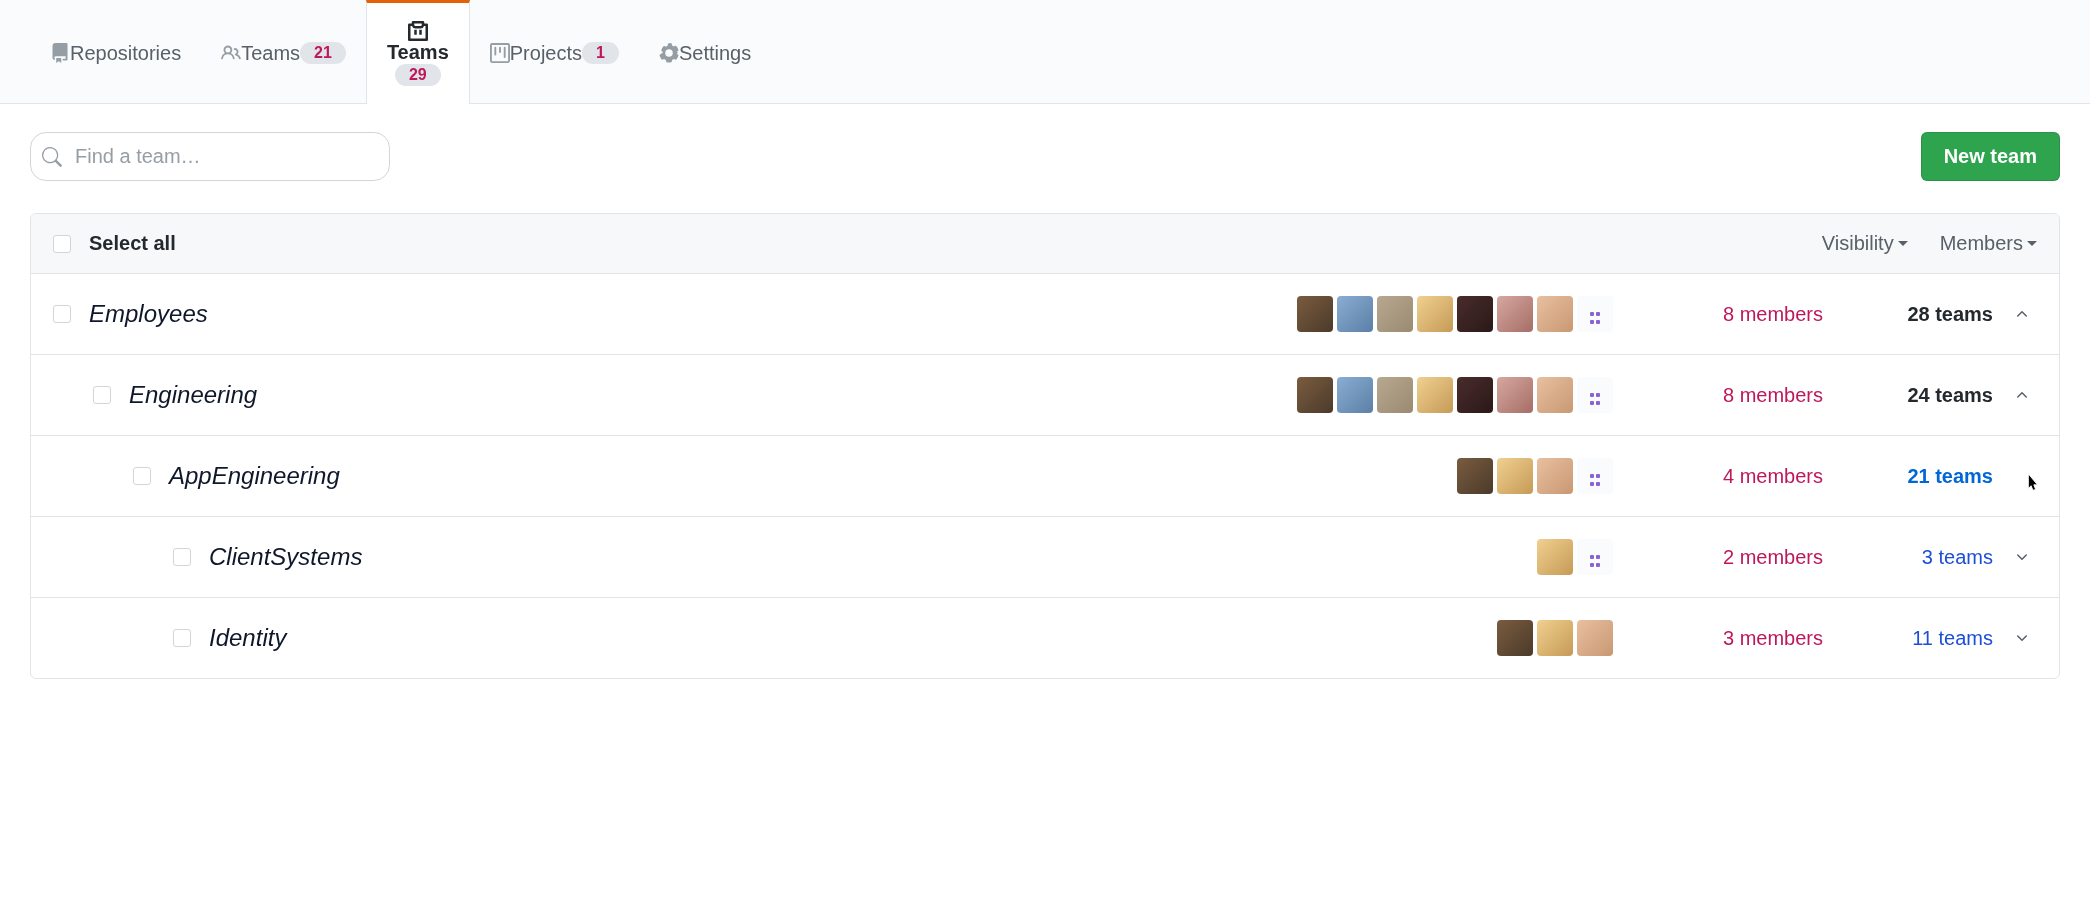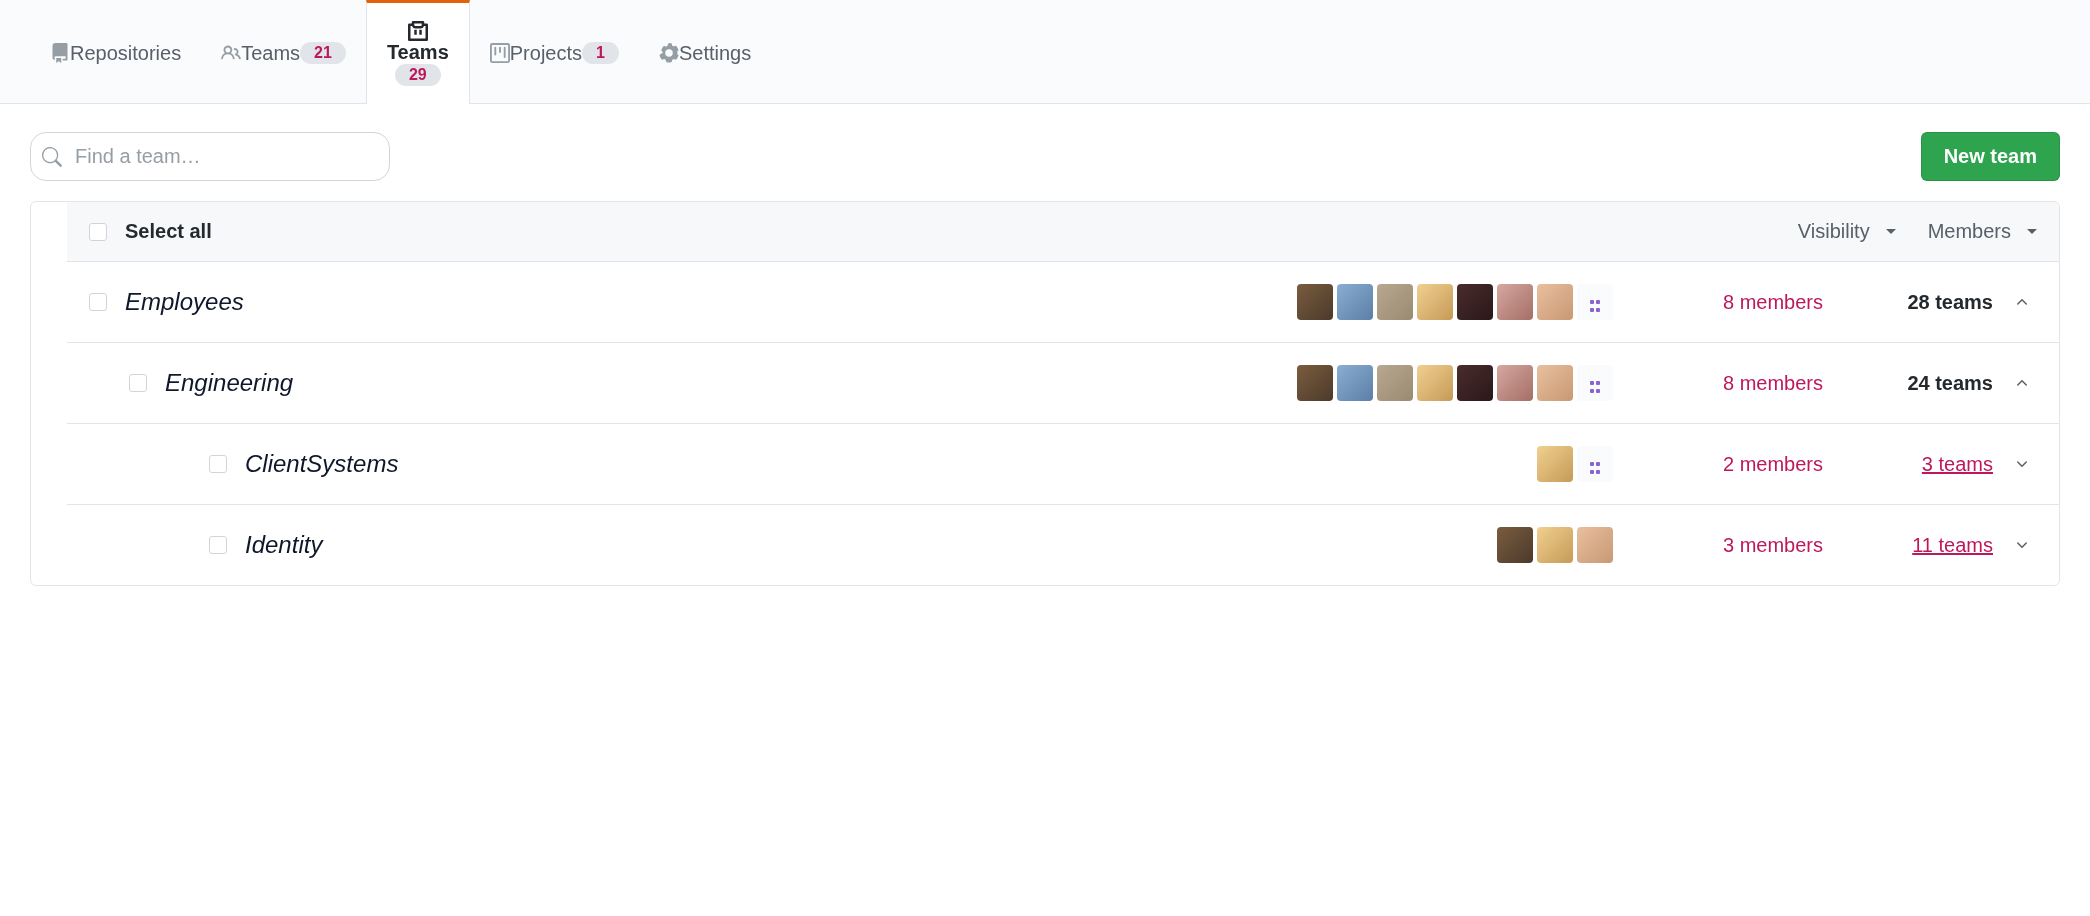--- a/index.html
+++ b/index.html
@@ -80,25 +80,24 @@
       background: #2ea44f;
       color: #fff;
       border: 1px solid rgba(27,31,35,0.15);
       border-radius: 6px;
       padding: 12px 22px;
       font-size: 20px;
       font-weight: 600;
       cursor: pointer;
     }
     .list-box {
-      margin: 0 30px;
+      margin: 12px 30px;
       border: 1px solid #e1e4e8;
       border-radius: 6px;
       overflow: hidden;
-      padding-left: 36px;
     }
     .list-header {
       display: flex;
       align-items: center;
       padding: 18px 22px;
       background: #f6f8fa;
       border-bottom: 1px solid #e1e4e8;
       font-size: 20px;
     }
     .checkbox {
@@ -112,21 +111,21 @@
     }
     .select-all-label { font-weight: 600; }
     .header-spacer { flex: 1; }
     .header-drop {
       color: #586069;
       font-size: 20px;
       cursor: pointer;
       margin-left: 32px;
       display: flex;
       align-items: center;
-      gap: 16px;
+      gap: 4px;
     }
     .caret-down {
       width: 0; height: 0;
       border-left: 5px solid transparent;
       border-right: 5px solid transparent;
       border-top: 5px solid #586069;
       display: inline-block;
     }
     .team-row {
       display: flex;
@@ -184,21 +183,21 @@
       text-align: right;
     }
     .teams-count {
       width: 150px;
       text-align: right;
       font-weight: 700;
       color: #24292e;
       margin-left: 20px;
     }
     .teams-count.link { color: #0366d6; cursor: pointer; }
-    .teams-count.normal { font-weight: 400; color: #be185d; text-decoration: underline; }
+    .teams-count.normal { font-weight: 400; color: #1d4ed8; }
     .expand-toggle {
       width: 30px;
       display: flex;
       justify-content: center;
       margin-left: 14px;
       cursor: pointer;
     }
     .chevron {
       width: 16px; height: 16px; fill: #586069;
     }
@@ -319,20 +318,43 @@
     </div>
     <span class="members-count">8 members</span>
     <span class="teams-count">24 teams</span>
     <div class="expand-toggle">
       <svg class="chevron" viewBox="0 0 16 16">
           <path d="M3.22 10.53a.75.75 0 001.06 0L8 6.81l3.72 3.72a.75.75 0 101.06-1.06l-4.25-4.25a.75.75 0 00-1.06 0L3.22 9.47a.75.75 0 000 1.06z"></path>
         </svg>
     </div>
   </div>
 
+  <div class="row-wrap">
+    <div class="team-row indent-2">
+      <div class="checkbox"></div>
+      <a class="team-name">AppEngineering</a>
+      <div class="row-spacer"></div>
+      <div class="avatars">
+        <span class="avatar av1"></span>
+        <span class="avatar av4"></span>
+        <span class="avatar av7"></span>
+        <span class="avatar-more">
+            <span></span>
+            <span></span>
+          </span>
+      </div>
+      <span class="members-count">4 members</span>
+      <span class="teams-count link">21 teams</span>
+      <div class="expand-toggle">
+      </div>
+    </div>
+    <svg class="cursor-pointer-icon" style="right:16px; top:36px;" viewBox="0 0 24 24">
+        <path fill="#000" stroke="#fff" stroke-width="1" d="M8 2v16l3-3 2 5 3-1-2-5h4z"></path>
+      </svg>
+  </div>
 
   <div class="team-row indent-3">
     <div class="checkbox"></div>
     <a class="team-name">ClientSystems</a>
     <div class="row-spacer"></div>
     <div class="avatars">
       <span class="avatar av4"></span>
       <span class="avatar-more">
           <span></span>
           <span></span>

